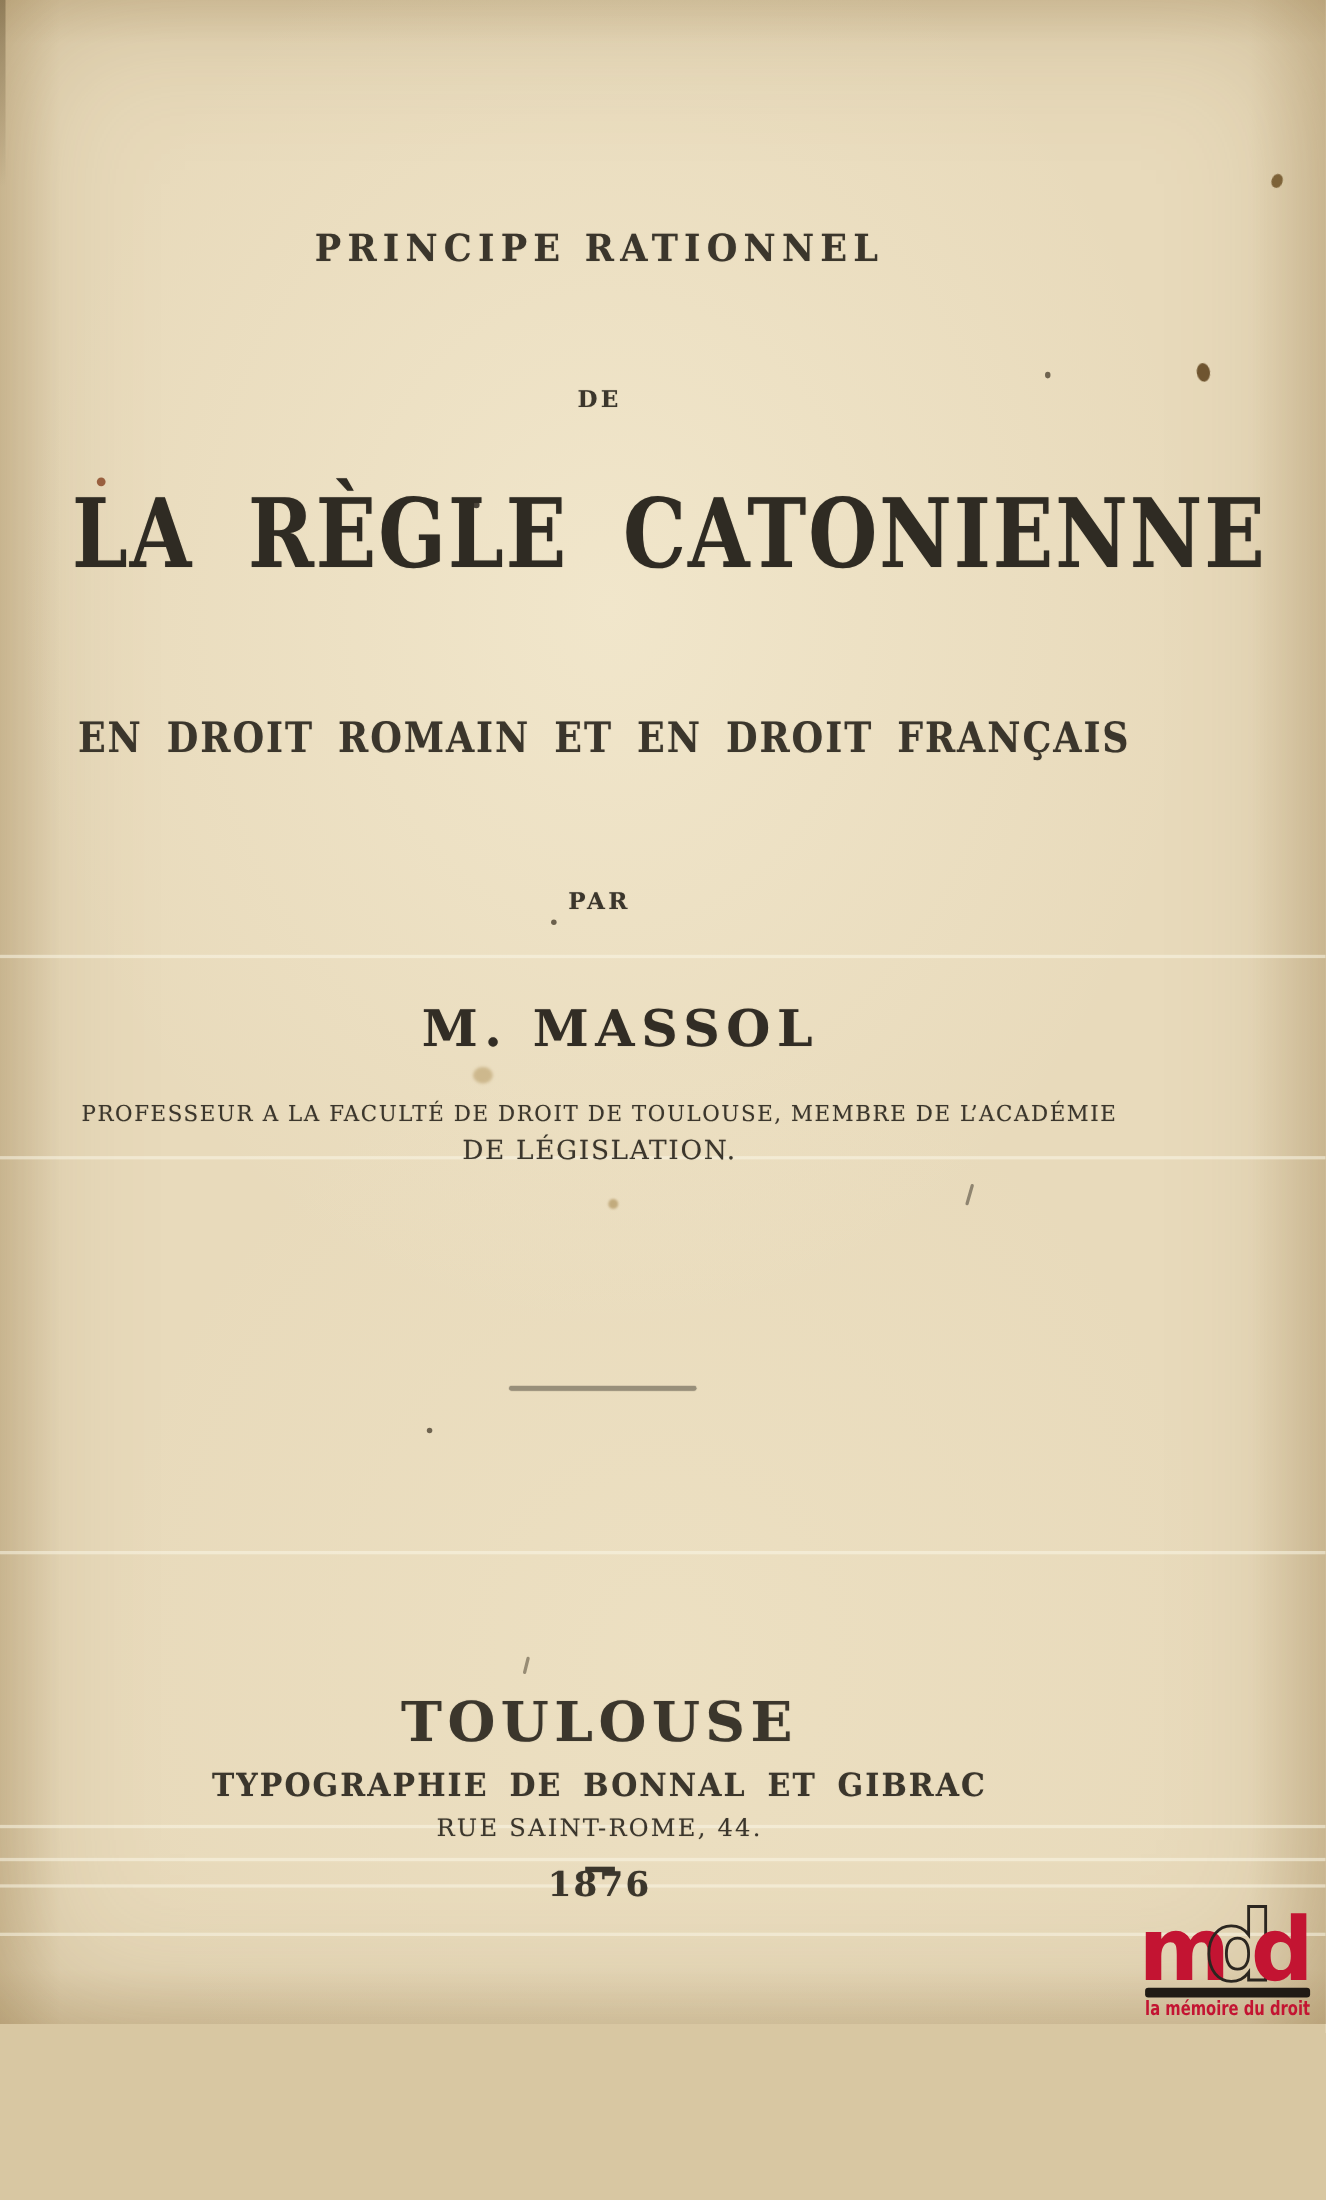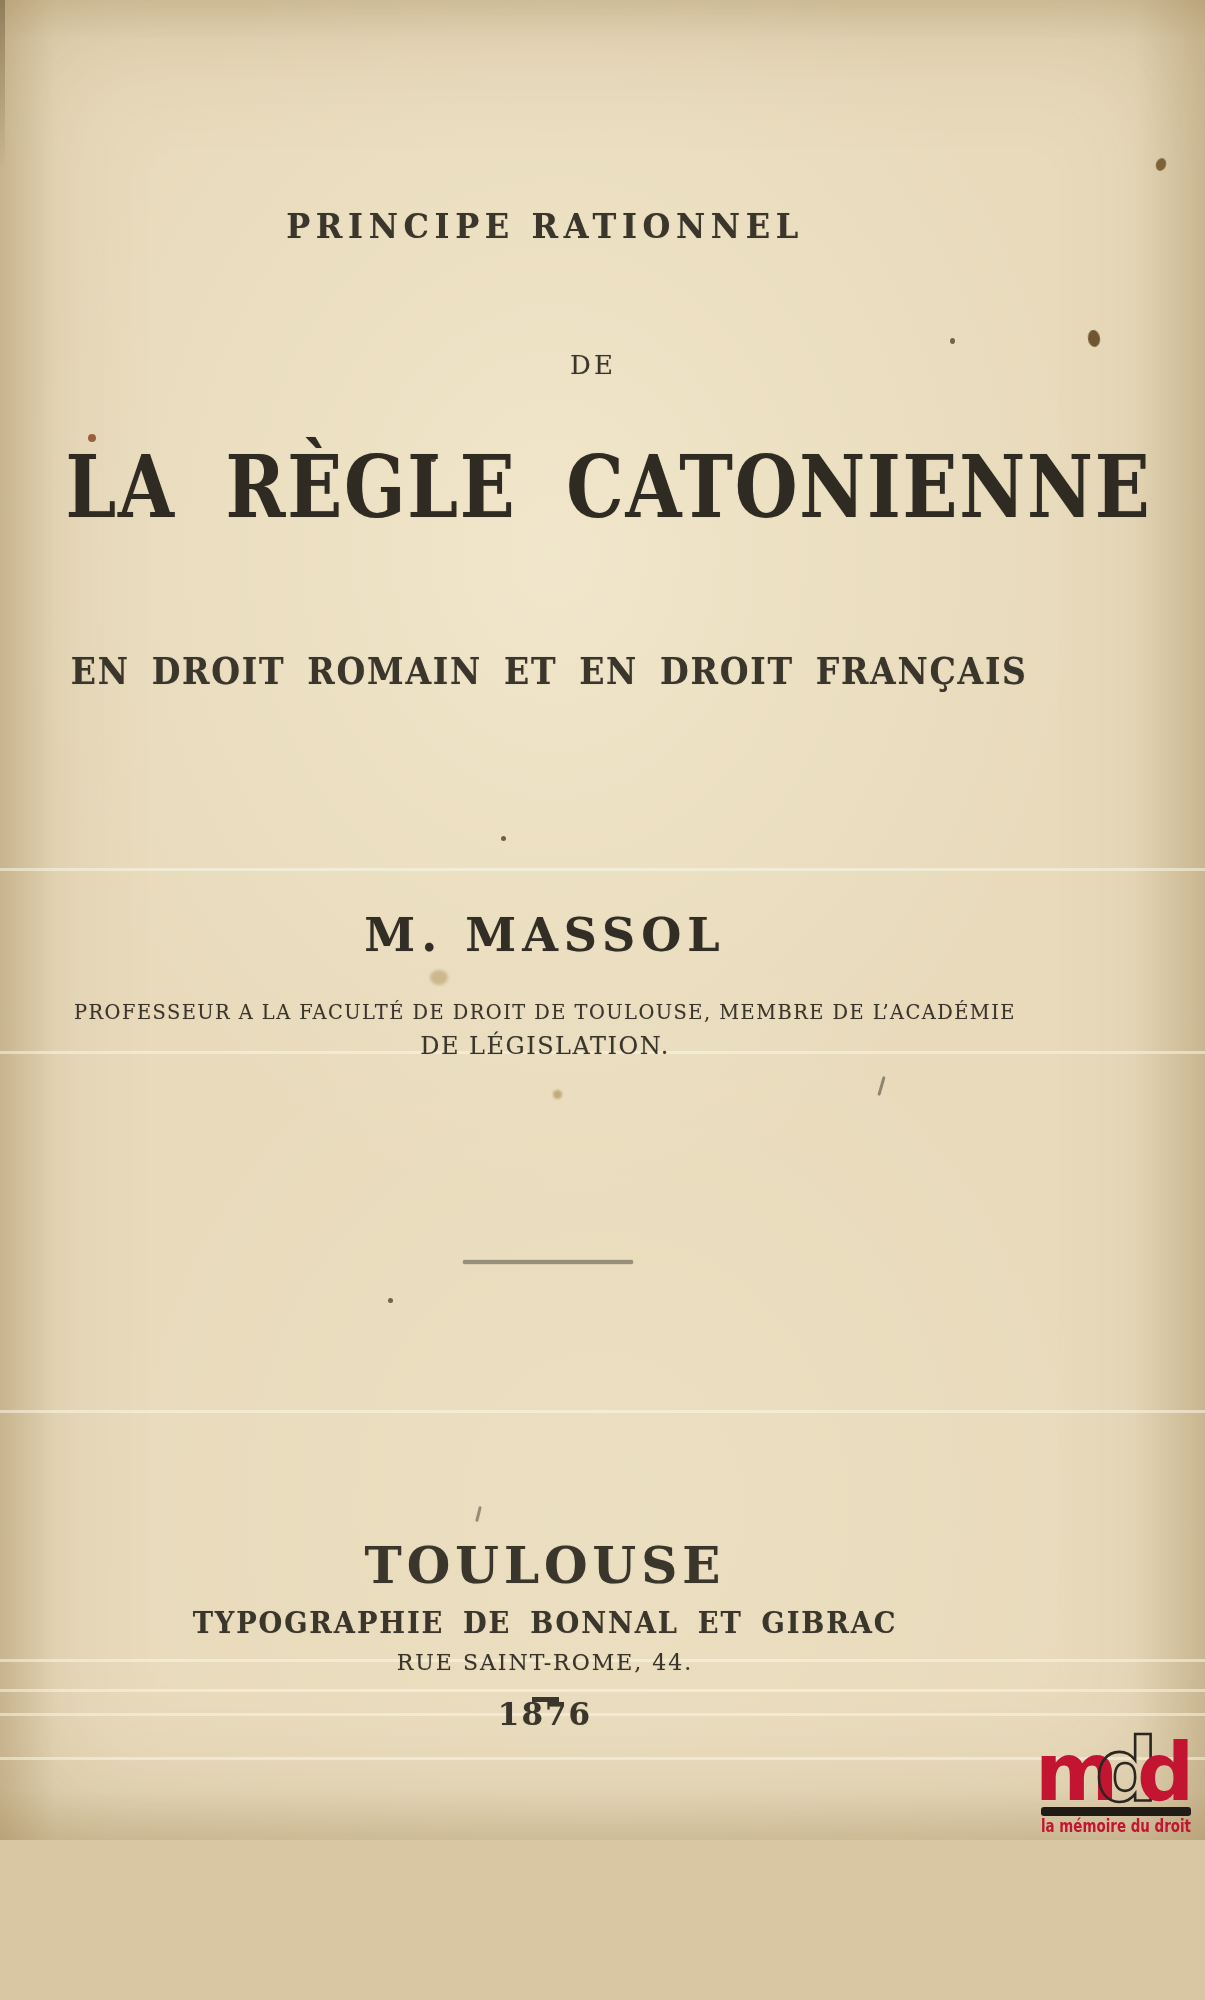--- a/index.html
+++ b/index.html
@@ -23,27 +23,27 @@
     box-shadow: inset 0 0 140px rgba(124,94,44,.30);
   }
   
   .axis {
     position: absolute; left: 0; width: 1090px;
     text-align: center; color: #3b362c;
     text-shadow: 0 0 1px rgba(59,54,44,.35);
     white-space: nowrap;
   }
   .series    { top: 206px; font-size: 34px; font-weight: 700; letter-spacing: 6px; transform: scaleX(.94); }
-  .connector { top: 350px; font-size: 26px; font-weight: 400; letter-spacing: 3px; padding-left: 48px; }
+  .connector { top: 350px; font-size: 21px; font-weight: 700; letter-spacing: 3px; }
   .title     { top: 438px; font-size: 82px; font-weight: 700; letter-spacing: 2px; word-spacing: 26px;
                margin: 0; color: #2f2b23; transform: scale(.88, 1.06); transform-origin: 50% 50%; }
   .subtitle  { top: 648px; font-size: 38px; font-weight: 700; letter-spacing: 2px; word-spacing: 10px;
                transform: scaleX(.87); }
   .par       { top: 806px; font-size: 21px; font-weight: 700; letter-spacing: 3px; }
-  .author    { top: 908px; font-size: 46px; font-weight: 700; letter-spacing: 6px; color: #322d25; }
+  .author    { top: 908px; font-size: 46px; font-weight: 700; letter-spacing: 6px; color: #322d25; padding-left: 19px; }
   .affil1    { top: 1000px; font-size: 20px; font-weight: 400; letter-spacing: 1.5px; transform: scaleX(.97); }
   .affil2    { top: 1032px; font-size: 24px; font-weight: 400; letter-spacing: 1.5px; }
   .rule      { position: absolute; top: 1260px; left: 463px; width: 170px; height: 4px;
                background: #46413680; box-shadow: 0 0 1px #464136; border-radius: 2px; }
   .city      { top: 1536px; font-size: 50px; font-weight: 700; letter-spacing: 5px; }
   .printer   { top: 1606px; font-size: 29px; font-weight: 700; letter-spacing: 2px; word-spacing: 8px; transform: scaleX(.94); }
   .address   { top: 1650px; font-size: 22px; font-weight: 400; letter-spacing: 2px; }
   .imprint-dash { position: absolute; top: 1697px; left: 532px; width: 27px; height: 5px; background: #3b362c; }
   .year      { top: 1696px; font-size: 31px; font-weight: 700; letter-spacing: 2px; }
 
@@ -92,20 +92,21 @@
   <div class="spot s8"></div>
   <div class="spot s9"></div>
   <div class="spot s10"></div>
   <div class="spot s11"></div>
   <div class="edge-sliver"></div>
 
   <div class="axis series">PRINCIPE RATIONNEL</div>
   <div class="axis connector">DE</div>
   <h1 class="axis title">LA RÈGLE CATONIENNE</h1>
   <div class="axis subtitle">EN DROIT ROMAIN ET EN DROIT FRANÇAIS</div>
+  <div class="axis par">PAR</div>
   <div class="axis author">M. MASSOL</div>
   <div class="axis affil1">PROFESSEUR A LA FACULTÉ DE DROIT DE TOULOUSE, MEMBRE DE L’ACADÉMIE</div>
   <div class="axis affil2">DE LÉGISLATION.</div>
 
   <div class="rule"></div>
 
   <div class="axis city">TOULOUSE</div>
   <div class="axis printer">TYPOGRAPHIE DE BONNAL ET GIBRAC</div>
   <div class="axis address">RUE SAINT-ROME, 44.</div>
   <div class="imprint-dash"></div>

